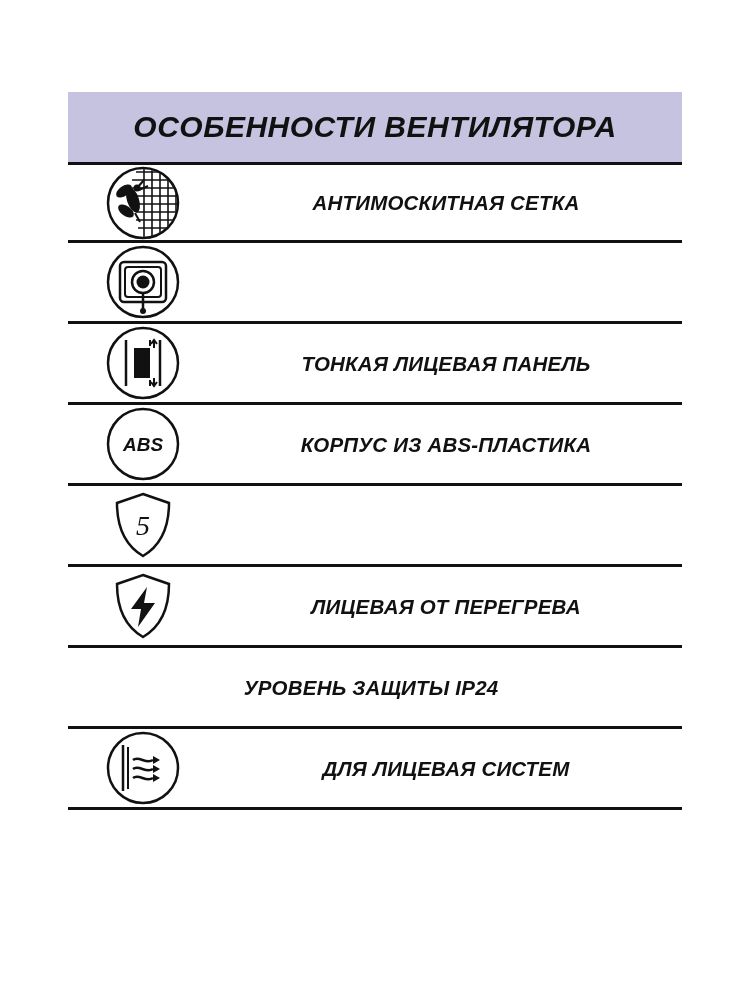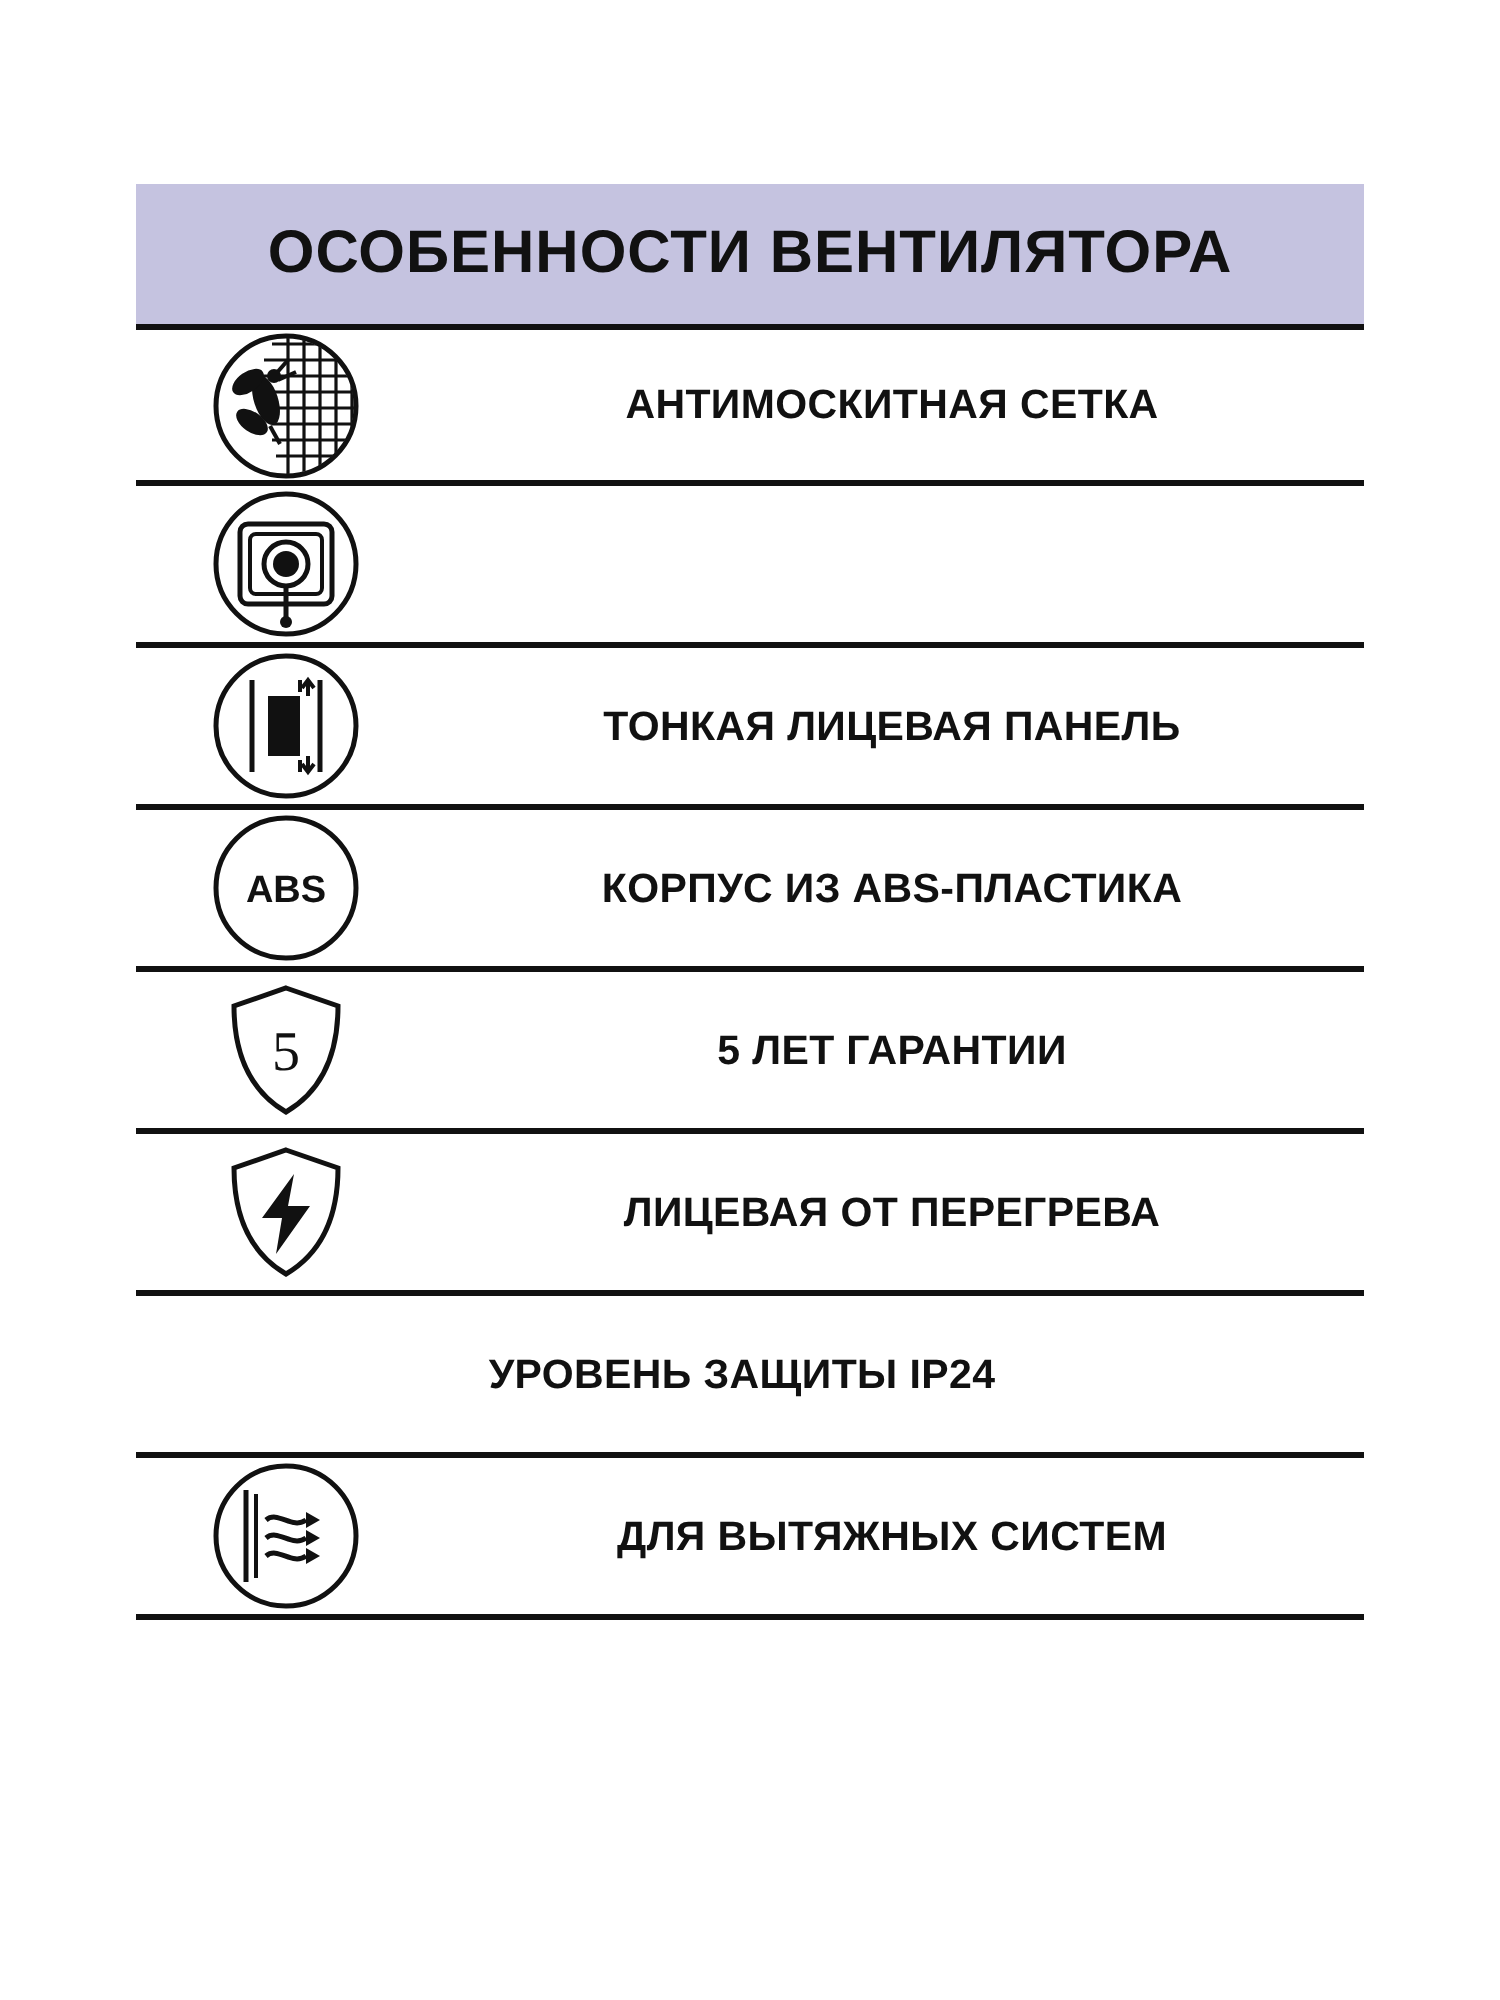--- a/index.html
+++ b/index.html
@@ -11,20 +11,21 @@
     height: 1000px;
     background: #ffffff;
     font-family: "Liberation Sans", sans-serif;
     -webkit-font-smoothing: antialiased;
   }
   .sheet {
     position: relative;
     width: 750px;
     height: 1000px;
     box-sizing: border-box;
+    font-style: italic;
   }
   .panel {
     position: absolute;
     left: 68px;
     top: 92px;
     width: 614px;
   }
   .title-bar {
     background: #c5c3e0;
     height: 70px;
@@ -192,23 +193,20 @@
         </div>
       </div>
 
       <div class="row">
         <div class="icon-cell">
           <svg class="icon" width="74" height="74" viewBox="0 0 74 74">
             <path d="M37 6 L63 15 C63 40 54 58 37 68 C20 58 11 40 11 15 Z" fill="none" stroke="#111" stroke-width="2.5"></path>
             <text class="num-text" x="37" y="47" text-anchor="middle">5</text>
           </svg>
         </div>
-        <div class="label-cell">
-          <div class="label-text">5 ЛЕТ ГАРАНТИИ</div>
-        </div>
       </div>
 
       <div class="row">
         <div class="icon-cell">
           <svg class="icon" width="74" height="74" viewBox="0 0 74 74">
             <path d="M37 6 L63 15 C63 40 54 58 37 68 C20 58 11 40 11 15 Z" fill="none" stroke="#111" stroke-width="2.5"></path>
             <path d="M41 18 L25 40 H35 L32 58 L49 34 H38 Z" fill="#111"></path>
           </svg>
         </div>
         <div class="label-cell">
@@ -235,19 +233,19 @@
               <path d="M27 47 C33 42, 40 52, 47 47"></path>
             </g>
             <g fill="#111">
               <path d="M47 25 l7 4 l-7 4 z"></path>
               <path d="M47 34 l7 4 l-7 4 z"></path>
               <path d="M47 43 l7 4 l-7 4 z"></path>
             </g>
           </svg>
         </div>
         <div class="label-cell">
-          <div class="label-text">ДЛЯ ВЫТЯЖНЫХ СИСТЕМ</div>
+          <div class="label-text">ДЛЯ ЛИЦЕВАЯ СИСТЕМ</div>
         </div>
       </div>
 
     </div>
   </div>
 </div>
 
 </body></html>

